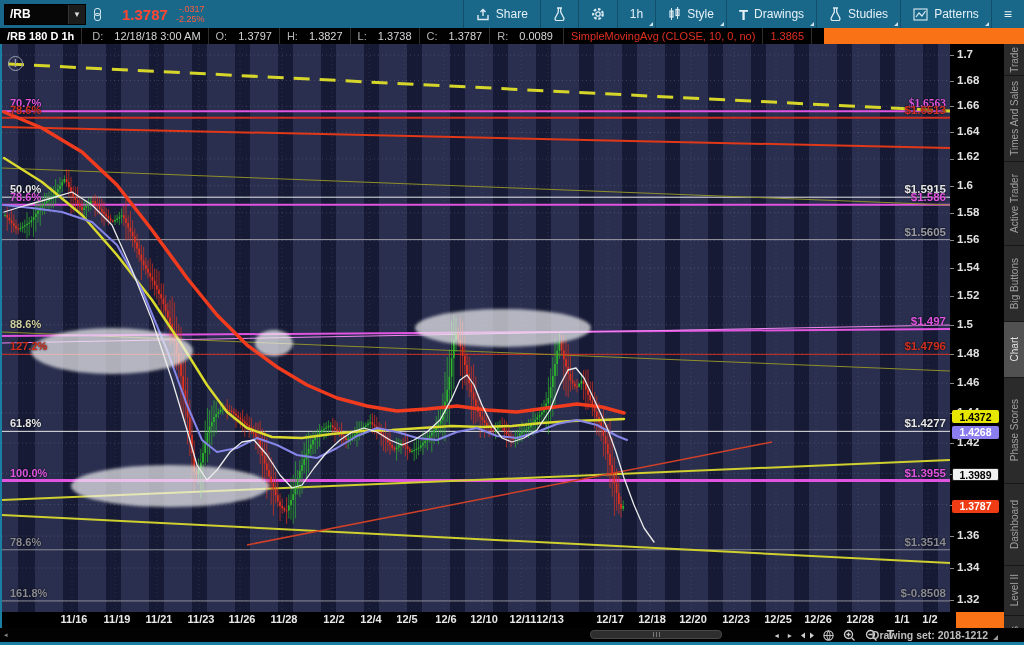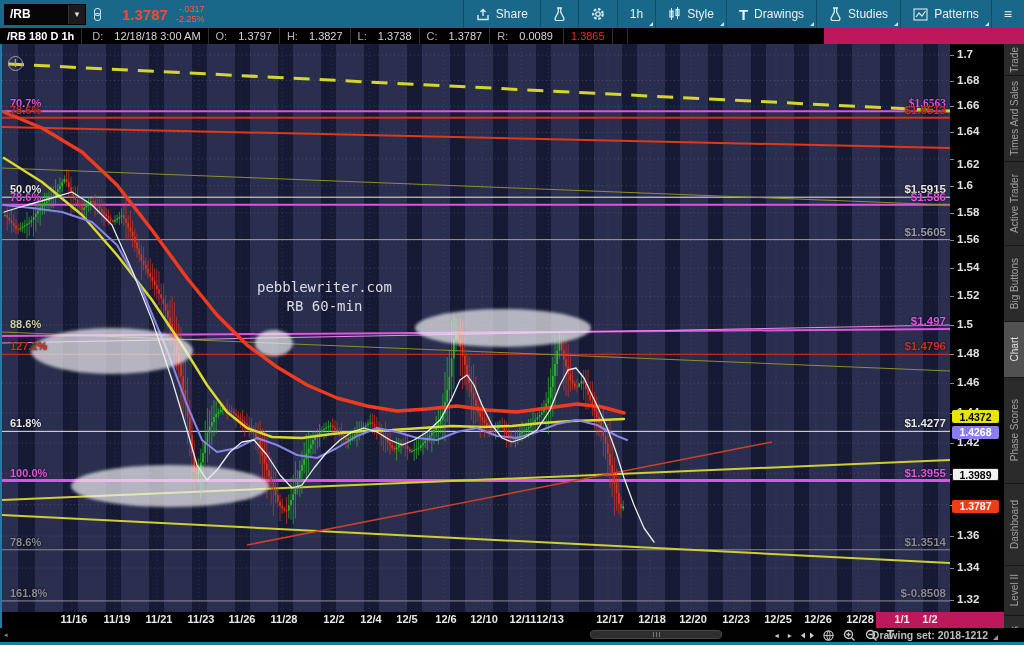--- a/index.html
+++ b/index.html
@@ -1,17 +1,17 @@
 <!DOCTYPE html>
 <html><head>
 <meta charset="utf-8">
 <style>
   html,body{margin:0;padding:0;background:#000;}
   *{box-sizing:border-box;}
-  .win{position:relative;width:1024px;height:645px;background:#be185d;overflow:hidden;
+  .win{position:relative;width:1024px;height:645px;background:#f97316;overflow:hidden;
        font-family:"Liberation Sans",sans-serif;-webkit-font-smoothing:antialiased;}
   
   .toolbar{position:absolute;left:0;top:0;width:1024px;height:28px;background:#19688a;
            display:flex;align-items:center;color:#e6f1f7;font-size:12px;}
   .symbox{display:flex;align-items:center;margin-left:4px;width:82px;height:21px;background:#060606;
           border:1px solid #000;color:#fff;font-weight:bold;font-size:12px;}
   .symbox .symtxt{flex:1;padding-left:5px;}
   .symdd{width:17px;height:100%;display:flex;align-items:center;justify-content:center;
          background:#1c1c1c;border-left:1px solid #333;font-size:8px;color:#ddd;}
   .linkicon{margin:0 7px 0 8px;display:flex;flex-direction:column;align-items:center;}
@@ -51,21 +51,21 @@
   .badge{position:absolute;left:2px;width:47px;height:13px;border-radius:2px;font-size:10.5px;font-weight:bold;
          display:flex;align-items:center;justify-content:center;z-index:4;}
   
   .sidebar{position:absolute;left:1004px;top:44px;width:20px;height:598px;background:#2b2b2b;
            display:flex;flex-direction:column;}
   .stab{border-bottom:1px solid #171717;display:flex;align-items:center;justify-content:center;cursor:pointer;overflow:hidden;}
   .stab span{writing-mode:vertical-rl;transform:rotate(180deg);font-size:10px;color:#a0a0a0;white-space:nowrap;}
   .stab.active{background:#515151;}
   .stab.active span{color:#e2e2e2;}
   
-  .daxis{position:absolute;left:0;top:612px;width:876px;height:16px;background:#000;border-left:2px solid #1b7fa4;}
+  .daxis{position:absolute;left:0;top:612px;width:956px;height:16px;background:#000;border-left:2px solid #1b7fa4;}
   .dlbl{position:absolute;top:1px;transform:translateX(-50%);color:#e8e8e8;font-size:11px;font-weight:600;}
   
   .bbar{position:absolute;left:0;top:628px;width:1024px;height:14px;background:#020202;color:#cfcfcf;}
   .thumb{position:absolute;left:590px;top:2px;width:132px;height:9px;background:#2e2e2e;border:1px solid #484848;
          border-radius:4px;display:flex;align-items:center;justify-content:center;gap:2px;cursor:pointer;}
   .thumb i{display:block;width:1px;height:5px;background:#777;}
   .bico{position:absolute;top:0;height:14px;display:flex;align-items:center;gap:9px;}
   .bico .g{display:flex;align-items:center;cursor:pointer;}
   .dsettext{position:absolute;right:36px;top:1px;font-size:10.5px;font-weight:bold;color:#bdbdbd;cursor:pointer;}
   .dscorner{position:absolute;right:26px;bottom:2px;width:0;height:0;border-left:5px solid transparent;border-bottom:5px solid #9a9a9a;}
@@ -156,20 +156,23 @@
         <span class="hseg" style="border: none; padding: 0px 3px;"><span class="hlbl">O:</span>&nbsp;<span>1.3797</span></span>
         <span style="width: 1px; height: 16px; background: rgb(46, 46, 46); display: inline-block;"></span>
         <span class="hseg" style="border: none; padding: 0px 3px;"><span class="hlbl">H:</span>&nbsp;<span>1.3827</span></span>
         <span style="width: 1px; height: 16px; background: rgb(46, 46, 46); display: inline-block;"></span>
         <span class="hseg" style="border: none; padding: 0px 3px;"><span class="hlbl">L:</span>&nbsp;<span>1.3738</span></span>
         <span style="width: 1px; height: 16px; background: rgb(46, 46, 46); display: inline-block;"></span>
         <span class="hseg" style="border: none; padding: 0px 3px;"><span class="hlbl">C:</span>&nbsp;<span>1.3787</span></span>
         <span style="width: 1px; height: 16px; background: rgb(46, 46, 46); display: inline-block;"></span>
         <span class="hseg" style="border: none; padding: 0px 3px;"><span class="hlbl">R:</span>&nbsp;<span>0.0089</span></span>
       </span>
+    <span class="hseg">
+      <span class="red">SimpleMovingAvg (CLOSE, 10, 0, no)</span>
+    </span>
     <span class="hseg">
         <span class="red">1.3865</span>
       </span>
     <span class="hseg"></span>
 
   </div>
 
   <div class="chart" id="chart">
     <svg id="plot" width="948" height="568">
       <defs>
@@ -255,24 +258,20 @@
           <polyline points="2,168 25,161 50,154 70,148 90,161 110,181 130,226 150,276 170,336 185,386 195,421 205,436 215,426 228,408 240,398 252,396 265,411 278,431 290,444 300,441 312,424 325,408 338,396 350,388 362,384 375,388 388,396 400,401 412,396 425,388 438,376 450,354 458,336 465,331 472,341 480,361 490,381 500,394 510,398 522,394 535,386 548,366 558,341 566,326 574,324 582,334 590,351 598,368 606,386 614,408 622,434 632,461 642,484 652,498" fill="none" stroke="#ebebeb" stroke-width="1.3" stroke-linejoin="round" stroke-linecap="round"></polyline>
         </g>
         <g id="g-ellipses">
           <ellipse cx="110" cy="307" rx="81" ry="23" fill="rgba(238,238,240,.7)" filter="url(#soft)"></ellipse>
           <ellipse cx="272" cy="299" rx="19" ry="13" fill="rgba(238,238,240,.7)" filter="url(#soft)"></ellipse>
           <ellipse cx="501" cy="284" rx="88" ry="19" fill="rgba(238,238,240,.7)" filter="url(#soft)"></ellipse>
           <ellipse cx="168" cy="442" rx="99" ry="21" fill="rgba(238,238,240,.7)" filter="url(#soft)"></ellipse>
         </g>
     </svg>
     <div class="infoicon">!</div>
-    <div class="watermark">
-      <div>pebblewriter.com</div>
-      <div>RB 60-min</div>
-    </div>
   <div class="lvlbl" style="color: rgb(224, 84, 224); top: 53.1467px; left: 8px;">70.7%</div>
       <div class="rtlbl" style="color: rgb(224, 84, 224); top: 53.1467px; font-family: Liberation Serif, serif;">$1.6563</div>
       <div class="lvlbl" style="color: rgb(208, 48, 32); top: 59.665px; left: 8px;">78.6%</div>
       <div class="rtlbl" style="color: rgb(208, 48, 32); top: 59.665px;">$1.6513</div>
       <div class="lvlbl" style="color: rgb(232, 232, 232); top: 139.191px; left: 8px;">50.0%</div>
       <div class="rtlbl" style="color: rgb(232, 232, 232); top: 139.191px;">$1.5915</div>
       <div class="lvlbl" style="color: rgb(224, 84, 224); top: 146.655px; left: 8px;">78.6%</div>
       <div class="rtlbl" style="color: rgb(224, 84, 224); top: 146.655px;">$1.586</div>
       <div class="rtlbl" style="color: rgb(154, 154, 162); top: 181.601px;">$1.5605</div>
       <div class="lvlbl" style="color: rgb(208, 48, 32); top: 296.375px; left: 8px;">127.2%</div>
@@ -292,21 +291,21 @@
   <div class="paxis" id="paxis">
       <div class="ptickmark" style="top: 11px;"></div>
       <div class="ptick" style="top: 4px;">1.7</div>
       <div class="ptickmark" style="top: 36.5151px;"></div>
       <div class="ptick" style="top: 29.5151px;">1.68</div>
       <div class="ptickmark" style="top: 62.3358px;"></div>
       <div class="ptick" style="top: 55.3358px;">1.66</div>
       <div class="ptickmark" style="top: 88.4694px;"></div>
       <div class="ptick" style="top: 81.4694px;">1.64</div>
       <div class="ptickmark" style="top: 114.924px;"></div>
-      <div class="ptick" style="top: 114px; text-align: center;">1.62</div>
+      <div class="ptick" style="top: 106px; text-align: center;">1.62</div>
       <div class="ptickmark" style="top: 141.707px;"></div>
       <div class="ptick" style="top: 134.707px;">1.6</div>
       <div class="ptickmark" style="top: 168.827px;"></div>
       <div class="ptick" style="top: 161.827px;">1.58</div>
       <div class="ptickmark" style="top: 196.292px;"></div>
       <div class="ptick" style="top: 189.292px;">1.56</div>
       <div class="ptickmark" style="top: 224.112px;"></div>
       <div class="ptick" style="top: 217.112px;">1.54</div>
       <div class="ptickmark" style="top: 252.295px;"></div>
       <div class="ptick" style="top: 245.295px;">1.52</div>

